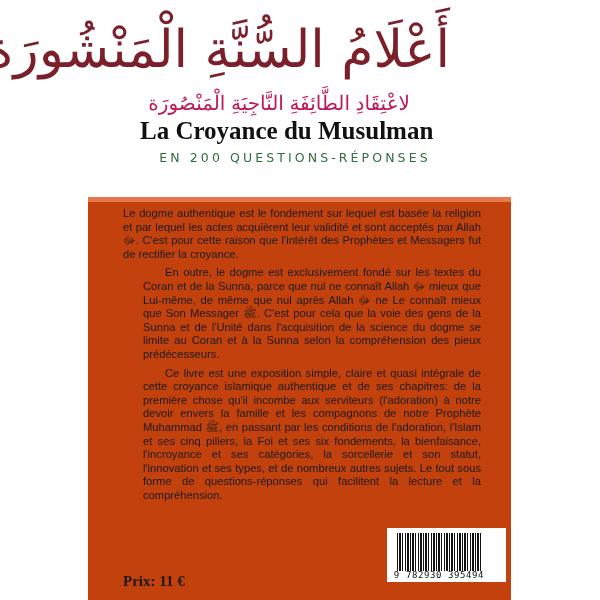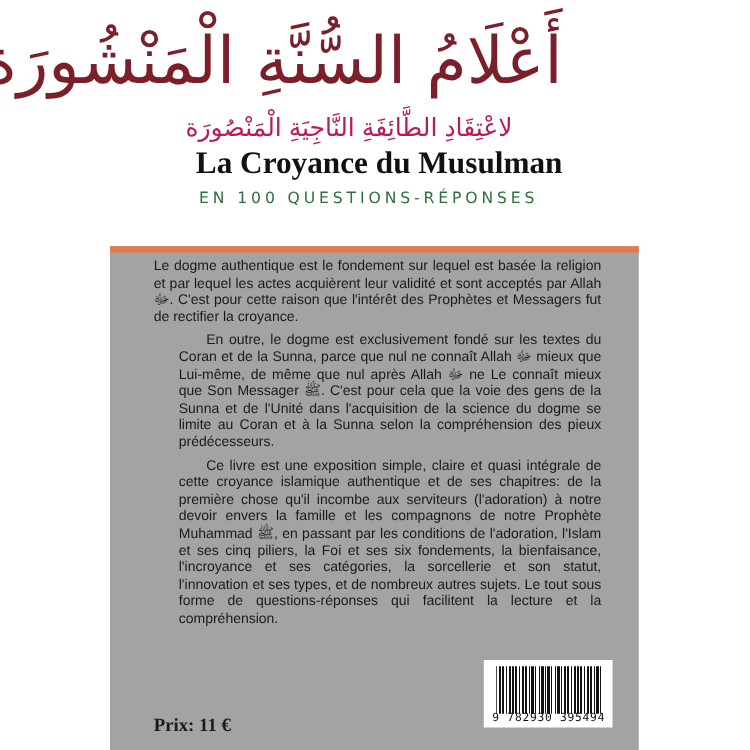--- a/index.html
+++ b/index.html
@@ -10,50 +10,50 @@
     position: absolute; left: 150px; top: 14px; width: 300px; text-align: center;
     font-family: "DejaVu Serif", serif; font-size: 52px; line-height: 70px;
     color: #7b1f2b; direction: rtl; white-space: nowrap;
   }
   .arabic-sub {
     position: absolute; left: 190px; top: 88px; width: 220px; text-align: left;
     font-family: Liberation Sans, sans-serif; font-size: 20px; line-height: 30px;
     color: #be185d; direction: rtl; white-space: nowrap;
   }
   .fr-title {
-    position: absolute; left: 140px; top: 117px; width: 310px; text-align: right;
+    position: absolute; left: 140px; top: 117px; width: 310px; text-align: left;
     font-family: "Liberation Serif", serif; font-weight: bold; font-size: 25px; line-height: 28px;
     color: #111111; white-space: nowrap;
   }
   .fr-sub {
     position: absolute; left: 140px; top: 150px; width: 310px; text-align: center;
     font-family: "DejaVu Sans", sans-serif; font-size: 12.5px; line-height: 16px;
     letter-spacing: 3.1px; color: #2f6e3d; white-space: nowrap;
   }
   .panel {
     position: absolute; left: 88px; top: 197px; width: 423px; height: 403px;
-    background: #a3a3a3;
+    background: #c2410c;
   }
   .stripe {
     position: absolute; left: 0; top: 0; width: 100%; height: 5px; background: #e6784b;
   }
   .body-text {
     position: absolute; left: 35px; top: 10px; width: 358px;
     font-family: "Liberation Sans", sans-serif; font-size: 11.2px; line-height: 13.6px;
     color: #1a1a1a; text-align: justify;
   }
   .body-text p { margin: 0 0 5px 0; text-indent: 0; }
   .body-text p.indent { text-indent: 22px; margin-left: 20px; }
   .price {
     position: absolute; left: 35px; top: 376px;
     font-family: "Liberation Serif", serif; font-weight: bold; font-size: 15px;
     color: #1a1a1a;
   }
   .barcode {
-    position: absolute; left: 299px; top: 331px; width: 103px; height: 54px;
+    position: absolute; left: 299px; top: 331px; width: 119px; height: 54px;
     background: #ffffff;
   }
   .bars {
     position: absolute; left: 10px; top: 5px; width: 84px; height: 38px;
     background: repeating-linear-gradient(90deg,
       #111 0px, #111 1px, #fff 1px, #fff 2px, #111 2px, #111 4px, #fff 4px, #fff 5px,
       #111 5px, #111 6px, #fff 6px, #fff 8px, #111 8px, #111 9px, #fff 9px, #fff 10px,
       #111 10px, #111 12px, #fff 12px, #fff 13px);
   }
   .barcode-digits {
@@ -61,21 +61,21 @@
     font-family: "DejaVu Sans Mono", monospace; font-size: 9px; letter-spacing: 0.6px; color: #111;
     background: transparent; white-space: nowrap;
   }
 </style>
 </head>
 <body>
 
 <div class="arabic-title">أَعْلَامُ السُّنَّةِ الْمَنْشُورَة</div>
 <div class="arabic-sub">لاعْتِقَادِ الطَّائِفَةِ النَّاجِيَةِ الْمَنْصُورَة</div>
 <div class="fr-title">La Croyance du Musulman</div>
-<div class="fr-sub">EN 100 QUESTIONS-RÉPONSES</div>
+<div class="fr-sub">EN 200 QUESTIONS-RÉPONSES</div>
 
 <div class="panel">
   <div class="stripe"></div>
   <div class="body-text">
     <p>Le  dogme authentique est le fondement sur lequel est basée la religion et par lequel les actes acquièrent leur validité et sont acceptés par Allah ﷻ. C'est pour cette raison que l'intérêt des Prophètes et Messagers fut de rectifier la croyance.</p>
     <p class="indent">En outre, le dogme est exclusivement fondé sur les textes du Coran et de la Sunna, parce que nul ne connaît Allah ﷻ mieux que Lui-même, de même que nul après Allah ﷻ ne Le connaît mieux que Son Messager ﷺ. C'est pour cela que la voie des gens de la Sunna et de l'Unité dans l'acquisition de la science du dogme se limite au Coran et à la Sunna selon la compréhension des pieux prédécesseurs.</p>
     <p class="indent">Ce livre est une exposition simple, claire et quasi intégrale de cette croyance islamique authentique et de ses chapitres: de la première chose qu'il incombe aux serviteurs (l'adoration) à notre devoir envers la famille et les compagnons de notre Prophète Muhammad ﷺ, en passant par les conditions de l'adoration, l'Islam et ses cinq piliers, la Foi et ses six fondements, la bienfaisance, l'incroyance et ses catégories, la sorcellerie et son statut, l'innovation et ses types, et de nombreux autres sujets. Le tout sous forme de questions-réponses qui facilitent la lecture et la compréhension.</p>
   </div>
   <div class="price">Prix: 11 €</div>
   <div class="barcode">

